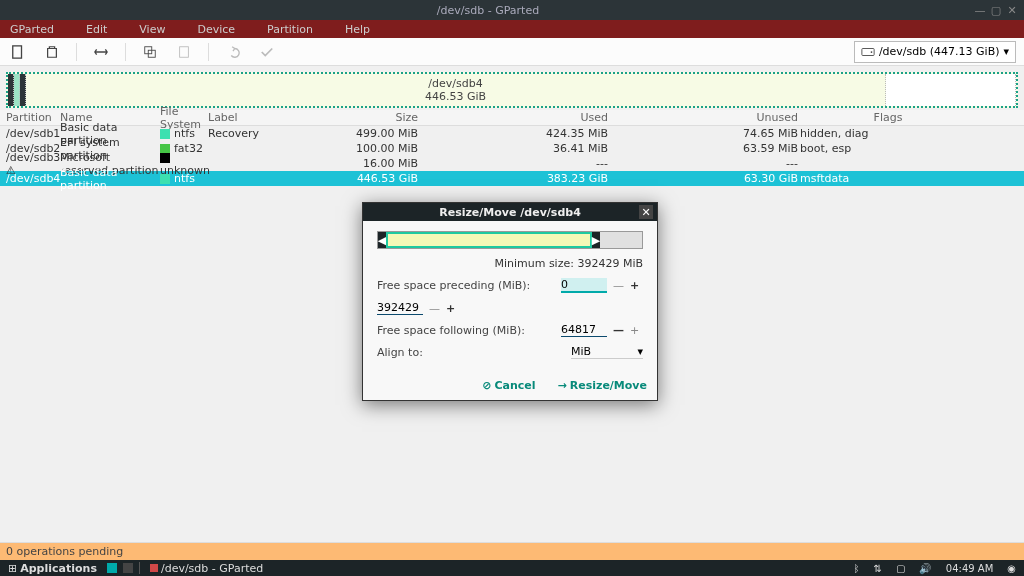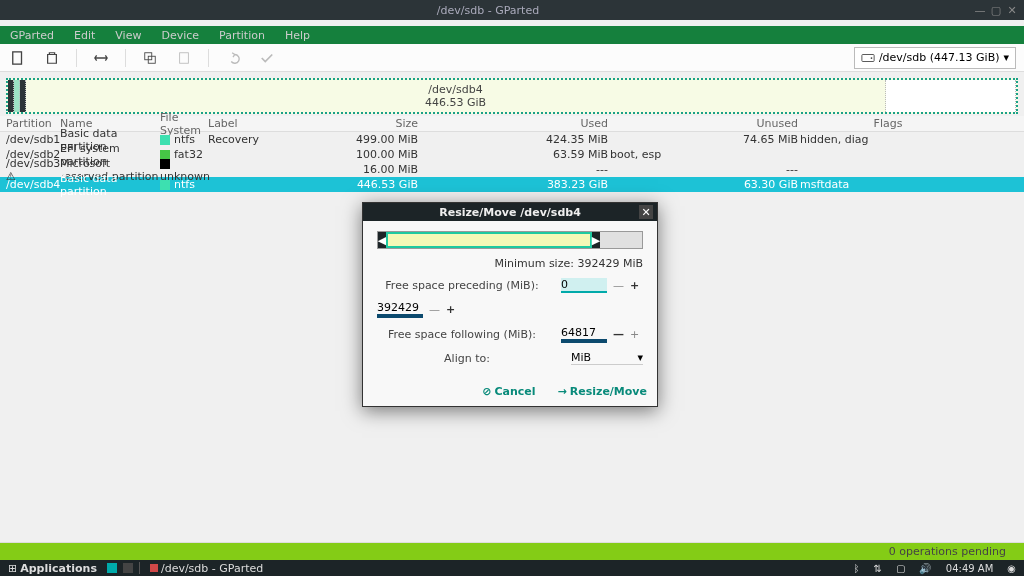--- a/index.html
+++ b/index.html
@@ -1,21 +1,21 @@
 <!DOCTYPE html>
 <html><head>
 <meta charset="utf-8">
 <style>
 * { margin:0; padding:0; box-sizing:border-box; font-family: "DejaVu Sans", "Liberation Sans", Arial, sans-serif; font-size:11px; }
 body { width:1024px; height:576px; background:#f0f0f0; position:relative; overflow:hidden; }
 
 .titlebar { height:20px; background:#2c3438; color:#aaa; display:flex; align-items:center; padding:0 6px; }
 .titlebar .title { flex:1; text-align:center; color:#aab; font-size:11px; }
 .titlebar .winctl { width:12px; height:12px; margin-left:4px; color:#888; cursor:pointer; font-size:11px; display:flex;align-items:center;justify-content:center;}
-.menubar { height:18px; background:#15803d; color:#ccc; display:flex; align-items:center; padding:0 2px; gap:4px;margin-top:6px; }
+.menubar { height:18px; background:#7f1d1d; color:#ccc; display:flex; align-items:center; padding:0 2px; gap:16px; }
 .menubar .menu { padding:2px 8px; cursor:pointer; }
 
 .toolbar { height:28px; background:#fcfcfc; border-bottom:1px solid #ddd; display:flex; align-items:center; padding:0 8px; gap:14px; }
 .toolbar .tool { width:20px; height:20px; color:#444; display:flex; align-items:center; justify-content:center; cursor:pointer; }
 .toolbar .tool.grey { color:#bbb; }
 .toolbar .spacer { flex:1; }
 .toolbar .devselect { border:1px solid #bbb; padding:3px 6px; display:flex; align-items:center; gap:4px; cursor:pointer; background:#fff; }
 .toolbar .devselect svg { width:14px; height:14px; }
 
 .diskmap { margin:6px 6px 2px 6px; border:2px dotted #1aa187; background:#f7fbe5; height:36px; display:flex; }
@@ -25,38 +25,38 @@
 .diskmap .seg.main { flex:1; display:flex; flex-direction:column; align-items:center; justify-content:center; }
 .diskmap .seg.free { width:130px; background:#fff; }
 
 .tablehead { display:flex; background:#f5f5f5; border-bottom:1px solid #ddd; color:#666; height:16px; align-items:center; padding:0 6px; }
 .col-part{width:54px;} .col-name{width:100px;} .col-fs{width:48px;} .col-label{width:90px;} .col-size{width:120px;text-align:right;} .col-used{width:190px;text-align:right;} .col-unused{width:190px;text-align:right;} .col-flags{flex:1;text-align:center;padding-right:40px;}
 .col-flagsv{flex:1;text-align:left;padding-left:2px;}
 .tablerow { display:flex; padding:2px 6px; align-items:center; height:15px; color:#333; }
 .tablerow.selected { background:#1dc2d6; color:#fff; }
 .fsbox { width:10px; height:10px; display:inline-block; margin-right:4px; vertical-align:middle; }
 
-.statusbar { position:absolute; bottom:16px; left:0; right:0; height:18px; background:#84cc16; border-top:1px solid #ddd; padding:2px 18px; color:#444;text-align:right; }
+.statusbar { position:absolute; bottom:16px; left:0; right:0; height:18px; background:#fdba74; border-top:1px solid #ddd; padding:2px 6px; color:#444; }
 
 .taskbar { position:absolute; bottom:0; left:0; right:0; height:16px; background:#1c2427; color:#ddd; display:flex; align-items:center; padding:0 4px; gap:6px; }
 .taskbar .task { padding:0 4px; cursor:pointer; font-size:10px; display:flex; align-items:center; gap:3px;}
 .taskbar .right { margin-left:auto; display:flex; align-items:center; gap:6px; }
 
 .dialog { position:absolute; left:362px; top:202px; width:296px; background:#f8f8f8; box-shadow:0 4px 18px rgba(0,0,0,0.5); border:1px solid #333; }
 .dialog .dlg-title { height:18px; background:#1c2427; color:#eee; display:flex; align-items:center; justify-content:center; position:relative; font-weight:bold; font-size:10px;}
 .dialog .dlg-title .close { position:absolute; right:4px; top:2px; width:14px; height:14px; background:#444; color:#fff; display:flex;align-items:center;justify-content:center;cursor:pointer;}
 .dialog .dlg-body { padding:10px 14px 6px 14px; }
 .dlg-slider { border:1px solid #999; height:18px; display:flex; align-items:stretch; position:relative; }
 .dlg-slider .handle { width:8px; background:#1c2427; color:#fff; display:flex;align-items:center;justify-content:center;cursor:ew-resize;}
 .dlg-slider .block { border:2px solid #1ec9a0; background:#f5f8b6; flex:0 0 78%; }
 .dlg-slider .after { flex:1; background:#e0e0e0; }
 .dlg-row { display:flex; align-items:center; margin:8px 0; }
-.dlg-row .lab { flex:1; text-align:center; padding-right:14px; color:#444; }
+.dlg-row .lab { flex:1; text-align:left; padding-right:14px; color:#444; }
 .dlg-row .val { width:82px; display:flex; align-items:center; gap:6px;}
-.dlg-row input { width:46px; border:none; border-bottom:4px solid #0c4a6e; background:transparent; font-size:11px; }
+.dlg-row input { width:46px; border:none; border-bottom:1px solid #0c4a6e; background:transparent; font-size:11px; }
 .dlg-row input.active { border-bottom:2px solid #0aa; background:#d0f0f0; }
 .spin { color:#888; cursor:pointer; user-select:none;}
 .dlg-info { text-align:center; color:#333; margin:8px 0 2px 0; display:flex; justify-content:flex-end;}
 .dlg-buttons { display:flex; justify-content:flex-end; gap:22px; padding:6px 10px 8px 10px; }
 .dlg-buttons .btn { color:#088a7a; font-weight:bold; cursor:pointer; display:flex; align-items:center; gap:3px;}
 svg{display:block;}
 </style>
 </head>
 <body>
 
@@ -158,20 +158,21 @@
       <div class="col-used">424.35 MiB</div>
       <div class="col-unused">74.65 MiB</div>
       <div class="col-flagsv">hidden, diag</div>
     </div>
     <div class="tablerow">
       <div class="col-part">/dev/sdb2</div>
       <div class="col-name">EFI system partition</div>
       <div class="col-fs"><span class="fsbox" style="background:#46c646"></span>fat32</div>
       <div class="col-label"></div>
       <div class="col-size">100.00 MiB</div>
+      <div class="col-used">36.41 MiB</div>
       <div class="col-unused">63.59 MiB</div>
       <div class="col-flagsv">boot, esp</div>
     </div>
     <div class="tablerow">
       <div class="col-part">/dev/sdb3 <span title="warn">⚠</span></div>
       <div class="col-name">Microsoft reserved partition</div>
       <div class="col-fs"><span class="fsbox" style="background:#000"></span>unknown</div>
       <div class="col-label"></div>
       <div class="col-size">16.00 MiB</div>
       <div class="col-used">---</div>

